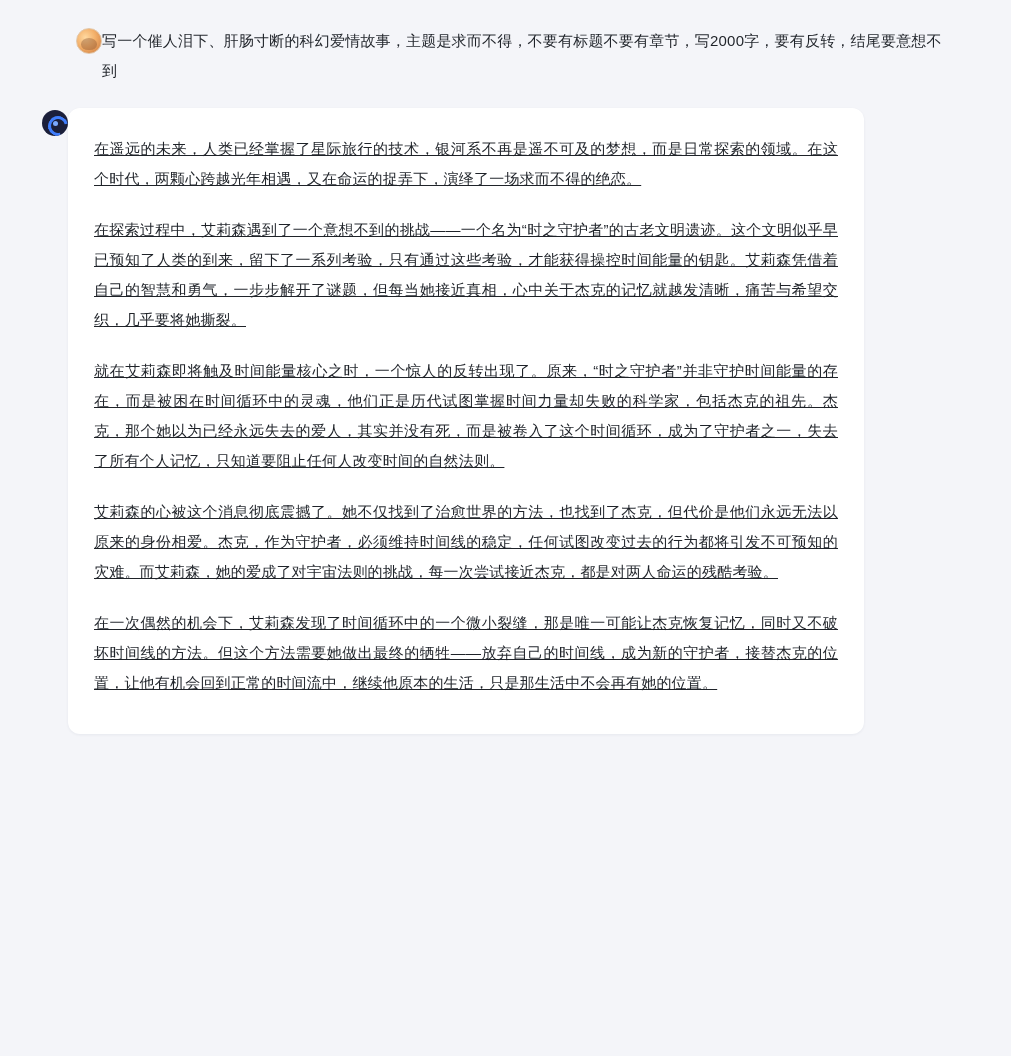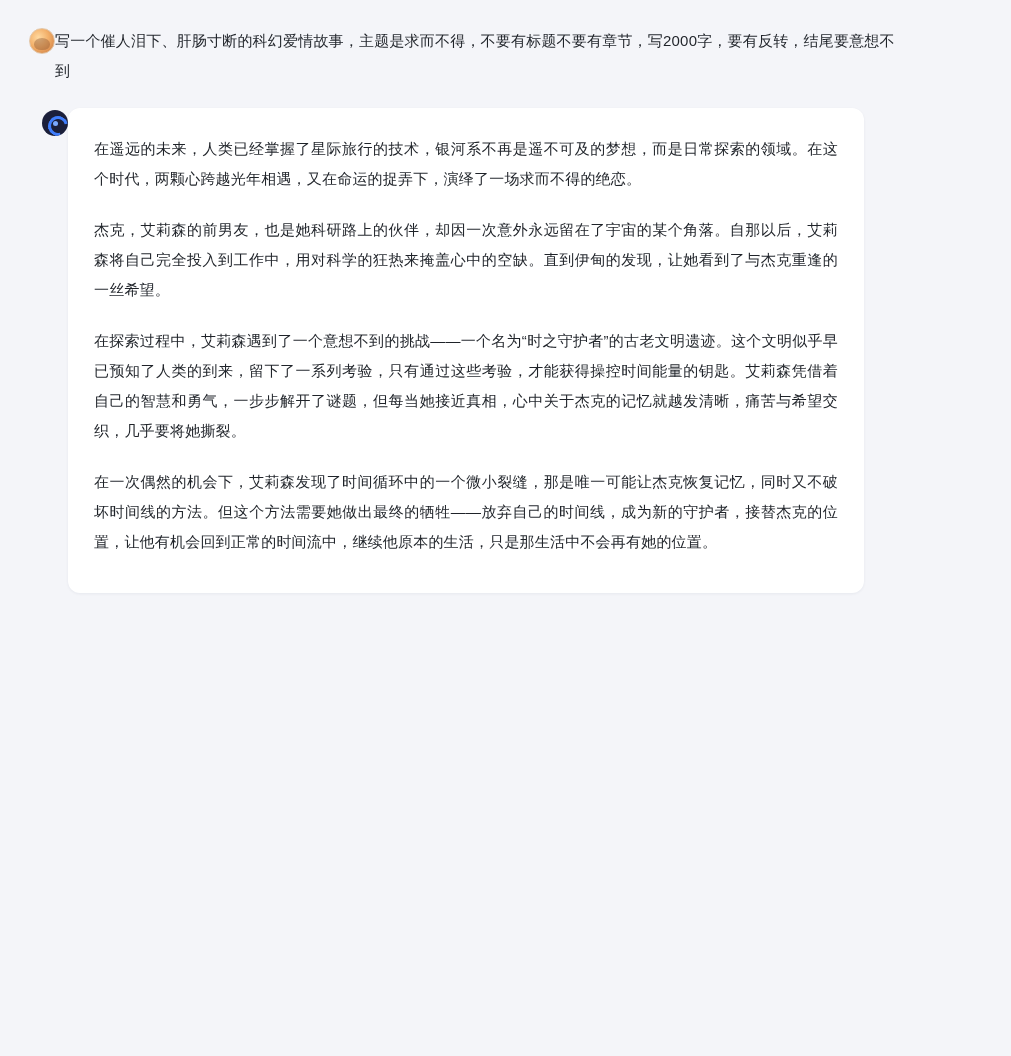--- a/index.html
+++ b/index.html
@@ -16,21 +16,21 @@
   .conversation {
     padding: 18px 0 0 0;
     width: 1011px;
     box-sizing: border-box;
   }
 
   
   .user-row {
     display: flex;
     align-items: flex-start;
-    padding: 8px 60px 0 63px;
+    padding: 8px 60px 0 110px;
     box-sizing: border-box;
   }
   .user-avatar {
     width: 24px;
     height: 24px;
     border-radius: 50%;
     flex: 0 0 24px;
     margin-left: -34px;
     margin-top: 2px;
     background:
@@ -102,37 +102,39 @@
     position: relative;
   }
   .answer-card p {
     margin: 0 0 0 0;
     padding: 10px 0 10px 0;
     font-size: 15px;
     line-height: 30px;
     color: #1f2329;
     letter-spacing: 0.2px;
     text-align: justify;
+    text-decoration: underline;
   }
   .answer-card p + p { padding-top: 11px; }
 </style>
 </head>
 <body>
 
 <div class="conversation">
 
   <div class="user-row">
     <div class="user-avatar"></div>
     <div class="user-text">写一个催人泪下、肝肠寸断的科幻爱情故事，主题是求而不得，不要有标题不要有章节，写2000字，要有反转，结尾要意想不到</div>
   </div>
 
   <div class="assistant-row">
     <div class="assistant-avatar"></div>
     <div class="answer-card">
       <p>在遥远的未来，人类已经掌握了星际旅行的技术，银河系不再是遥不可及的梦想，而是日常探索的领域。在这个时代，两颗心跨越光年相遇，又在命运的捉弄下，演绎了一场求而不得的绝恋。</p>
-      <p>杰克，艾莉森的前男友，也是她科研路上的伙伴，却因一次意外永远留在了宇宙的某个角落。自那以后，艾莉森将自己完全投入到工作中，用对科学的狂热来掩盖心中的空缺。直到伊甸的发现，让她看到了与杰克重逢的一丝希望。</p>
       <p>在探索过程中，艾莉森遇到了一个意想不到的挑战——一个名为“时之守护者”的古老文明遗迹。这个文明似乎早已预知了人类的到来，留下了一系列考验，只有通过这些考验，才能获得操控时间能量的钥匙。艾莉森凭借着自己的智慧和勇气，一步步解开了谜题，但每当她接近真相，心中关于杰克的记忆就越发清晰，痛苦与希望交织，几乎要将她撕裂。</p>
+      <p>就在艾莉森即将触及时间能量核心之时，一个惊人的反转出现了。原来，“时之守护者”并非守护时间能量的存在，而是被困在时间循环中的灵魂，他们正是历代试图掌握时间力量却失败的科学家，包括杰克的祖先。杰克，那个她以为已经永远失去的爱人，其实并没有死，而是被卷入了这个时间循环，成为了守护者之一，失去了所有个人记忆，只知道要阻止任何人改变时间的自然法则。</p>
+      <p>艾莉森的心被这个消息彻底震撼了。她不仅找到了治愈世界的方法，也找到了杰克，但代价是他们永远无法以原来的身份相爱。杰克，作为守护者，必须维持时间线的稳定，任何试图改变过去的行为都将引发不可预知的灾难。而艾莉森，她的爱成了对宇宙法则的挑战，每一次尝试接近杰克，都是对两人命运的残酷考验。</p>
       <p>在一次偶然的机会下，艾莉森发现了时间循环中的一个微小裂缝，那是唯一可能让杰克恢复记忆，同时又不破坏时间线的方法。但这个方法需要她做出最终的牺牲——放弃自己的时间线，成为新的守护者，接替杰克的位置，让他有机会回到正常的时间流中，继续他原本的生活，只是那生活中不会再有她的位置。</p>
 
     </div>
   </div>
 
 </div>
 
 </body></html>

